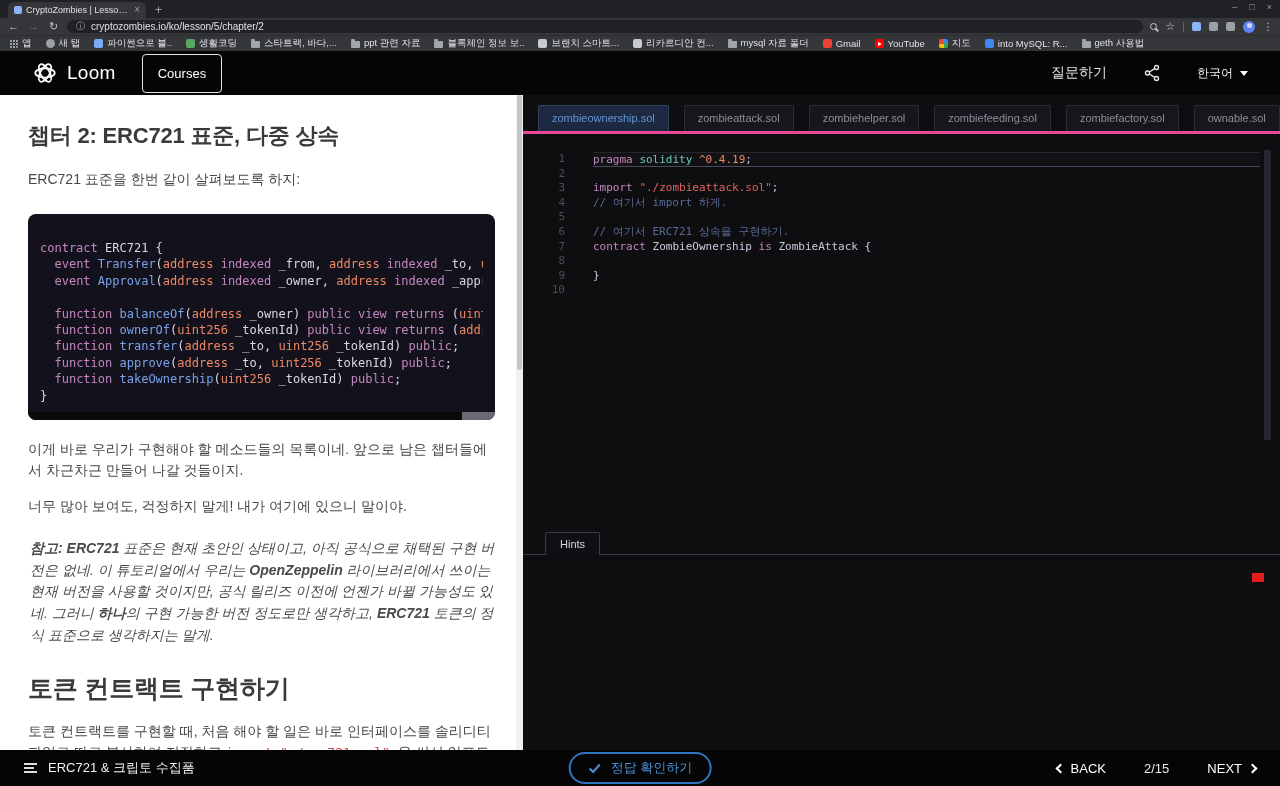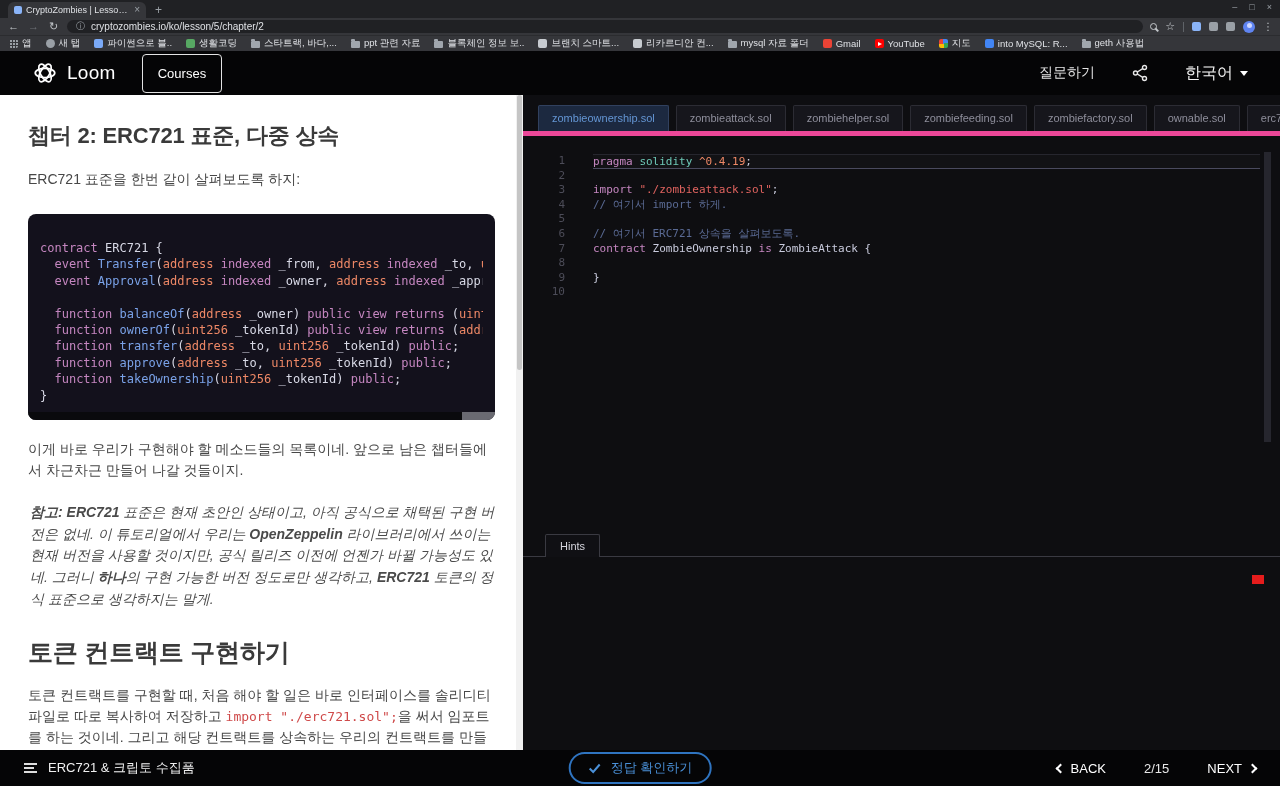--- a/index.html
+++ b/index.html
@@ -48,21 +48,21 @@
   .bm-ico.maps{background:conic-gradient(#4285f4 0 25%,#34a853 0 50%,#fbbc04 0 75%,#ea4335 0)}
   .bm-ico.bluedoc{background:#4285f4}
 
   
   .app-header{height:44px;background:#050506;display:flex;align-items:center;padding:0 32px;color:#fff;flex:none}
   .logo{display:flex;align-items:center;gap:9px}
   .logo-text{font-size:19px;font-weight:normal;letter-spacing:.3px}
   .courses-btn{margin-left:26px;border:1px solid #e3e3e3;border-radius:4px;padding:11px 15px;font-size:13px;color:#fff;background:transparent}
   .hdr-right{margin-left:auto;display:flex;align-items:center;gap:36px}
   .ask{font-size:14px;color:#e5e5e5}
-  .lang{display:flex;align-items:center;gap:7px;font-size:16px;color:#f2f2f2}
+  .lang{display:flex;align-items:center;gap:7px;font-size:12px;color:#f2f2f2}
   .caret{width:0;height:0;border-left:4px solid transparent;border-right:4px solid transparent;border-top:5px solid #fff}
 
   
   .main{flex:1;display:flex;min-height:0;background:#0e0e11}
 
   
   .lesson{width:523px;background:#fff;color:#474747;padding:26px 28px 0;position:relative;overflow:hidden;flex:none}
   .lesson h1{font-size:22px;color:#3a3a3a;font-weight:700;margin-bottom:18px;letter-spacing:-.2px}
   .lesson p{font-size:14px;line-height:1.5;margin-bottom:15px}
   .lesson h2{font-size:25px;color:#3a3a3a;font-weight:700;margin:26px 0 16px;letter-spacing:-.2px}
@@ -71,21 +71,21 @@
   .hscroll{height:8px;background:#6a6a72;margin:8px -12px 0;position:relative}
   .hscroll-thumb{position:absolute;left:0;top:0;height:100%;width:93%;background:#0a0a0d}
   .note{font-style:italic;font-size:14px;line-height:1.55;color:#4a4a4a;margin:21px 0 8px;padding-left:2px}
   .note .b{font-weight:700}
   .code-red{font-family:"DejaVu Sans Mono",monospace;color:#cf4a4a;font-size:13px}
   .lesson-scrollbar{position:absolute;right:0;top:0;bottom:0;width:7px;background:#f1f1f1}
   .lesson-thumb{position:absolute;top:0;left:1px;width:5px;height:42%;background:#c5c5c5;border-radius:3px}
 
   
   .workspace{flex:1;display:flex;flex-direction:column;min-width:0}
-  .filetabs{padding:10px 13px 0 15px;display:flex;gap:7px;border-bottom:5px solid #ec4899;flex:none}
+  .filetabs{padding:10px 13px 0 15px;display:flex;gap:15px;border-bottom:3px solid #ec4899;flex:none}
   .ftab{font-size:11px;color:#8e8e9b;background:#16161c;border:1px solid #2c2c34;border-bottom:none;padding:6px 13px 7px;border-radius:2px 2px 0 0;white-space:nowrap}
   .ftab.active{background:#1c2940;color:#6496d4;border-color:#31415f}
   .editor{height:398px;position:relative;display:flex;padding-top:18px;flex:none}
   .gutter{width:52px;text-align:right;padding-right:10px;color:#4c4c58;font-family:"DejaVu Sans Mono",monospace;font-size:11px;flex:none}
   .gutter div{height:14.6px;line-height:14.6px}
   .codearea{flex:1;margin:0 20px 0 18px;font-family:"DejaVu Sans Mono",monospace;font-size:11px;color:#c9cbdd;min-width:0}
   .codearea .code-line{height:14.6px;line-height:14.6px;white-space:pre;overflow:hidden}
   .code-line.active-line{border-bottom:1px solid #4a4a5e;border-top:1px solid #26262e;background:rgba(255,255,255,.02)}
   .vscroll{position:absolute;right:9px;top:16px;width:7px;height:290px;background:#26262e}
   .hints-bar{border-bottom:1px solid #3a3a42;padding-left:22px;flex:none}
@@ -283,20 +283,21 @@
             <div class="code-line"><span class="tok-p">  </span><span class="tok-k">function</span><span class="tok-p"> </span><span class="tok-f">approve</span><span class="tok-p">(</span><span class="tok-t">address</span><span class="tok-p"> _to, </span><span class="tok-t">uint256</span><span class="tok-p"> _tokenId) </span><span class="tok-k">public</span><span class="tok-p">;</span></div>
             <div class="code-line"><span class="tok-p">  </span><span class="tok-k">function</span><span class="tok-p"> </span><span class="tok-f">takeOwnership</span><span class="tok-p">(</span><span class="tok-t">uint256</span><span class="tok-p"> _tokenId) </span><span class="tok-k">public</span><span class="tok-p">;</span></div>
             <div class="code-line"><span class="tok-p">}</span></div>
           </div>
         <div class="hscroll">
           <div class="hscroll-thumb"></div>
         </div>
       </div>
 
       <p>이게 바로 우리가 구현해야 할 메소드들의 목록이네. 앞으로 남은 챕터들에서 차근차근 만들어 나갈 것들이지.</p>
+      <p>너무 많아 보여도, 걱정하지 말게! 내가 여기에 있으니 말이야.</p>
 
       <div class="note">
         
       <span class="b">참고: ERC721</span><span> 표준은 현재 초안인 상태이고, 아직 공식으로 채택된 구현 버전은 없네. 이 튜토리얼에서 우리는 </span><span class="b">OpenZeppelin</span><span> 라이브러리에서 쓰이는 현재 버전을 사용할 것이지만, 공식 릴리즈 이전에 언젠가 바뀔 가능성도 있네. 그러니 </span><span class="b">하나</span><span>의 구현 가능한 버전 정도로만 생각하고, </span><span class="b">ERC721</span><span> 토큰의 정식 표준으로 생각하지는 말게.</span></div>
 
       <h2>토큰 컨트랙트 구현하기</h2>
 
       <p>
         
       <span>토큰 컨트랙트를 구현할 때, 처음 해야 할 일은 바로 인터페이스를 솔리디티 파일로 따로 복사하여 저장하고 </span><span class="code-red">import "./erc721.sol";</span><span>을 써서 임포트를 하는 것이네. 그리고 해당 컨트랙트를 상속하는 우리의 컨트랙트를 만들고, 각각의 함수를 오버라이딩하여 정의하여야 하지.</span></p>
@@ -336,21 +337,21 @@
             <div>8</div>
             <div>9</div>
             <div>10</div>
           </div>
         <div class="codearea">
             <div class="code-line active-line"><span class="tok-k">pragma</span><span class="tok-p"> </span><span class="tok-d">solidity</span><span class="tok-p"> </span><span class="tok-n">^0.4.19</span><span class="tok-p">;</span></div>
             <div class="code-line">&nbsp;</div>
             <div class="code-line"><span class="tok-k">import</span><span class="tok-p"> </span><span class="tok-s">"./zombieattack.sol"</span><span class="tok-p">;</span></div>
             <div class="code-line"><span class="tok-c">// 여기서 import 하게.</span></div>
             <div class="code-line">&nbsp;</div>
-            <div class="code-line"><span class="tok-c">// 여기서 ERC721 상속을 살펴보도록.</span></div>
+            <div class="code-line"><span class="tok-c">// 여기서 ERC721 상속을 구현하기.</span></div>
             <div class="code-line"><span class="tok-k">contract</span><span class="tok-p"> ZombieOwnership </span><span class="tok-k">is</span><span class="tok-p"> ZombieAttack {</span></div>
             <div class="code-line">&nbsp;</div>
             <div class="code-line"><span class="tok-p">}</span></div>
             <div class="code-line">&nbsp;</div>
           </div>
         <div class="vscroll"></div>
       </div>
 
       <div class="hints-bar">
         <span class="hints-tab">Hints</span>

